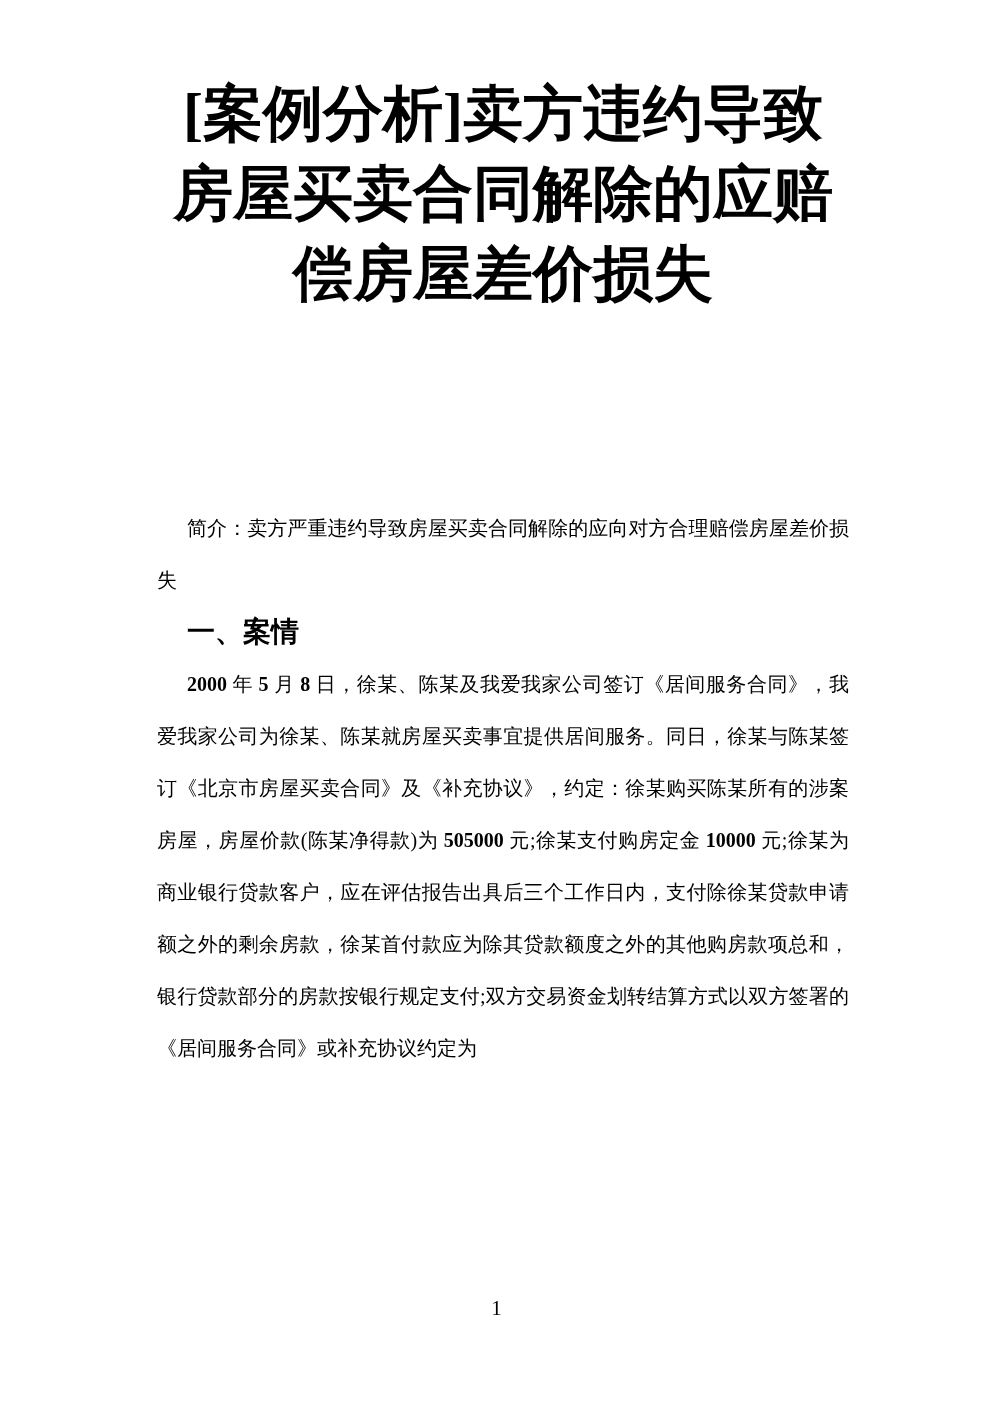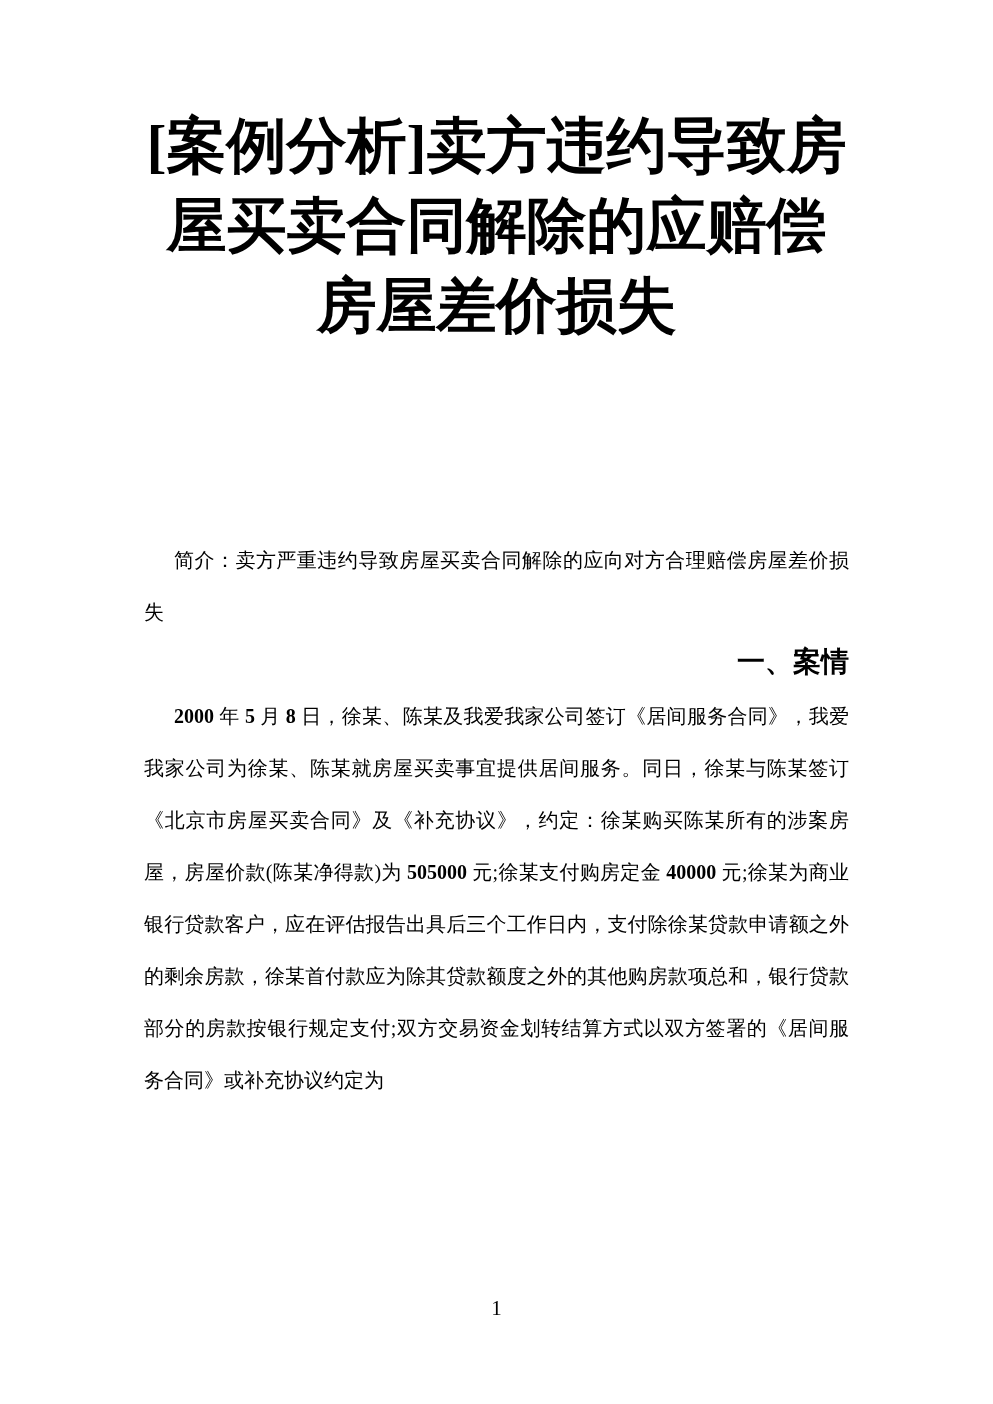--- a/index.html
+++ b/index.html
@@ -11,21 +11,22 @@
     position: relative;
     width: 993px;
     height: 1404px;
     margin: 0 auto;
     background: var(--page-bg, #ffffff);
     color: var(--text-color, #000000);
     font-family: "Liberation Serif", "DejaVu Serif", serif;
     overflow: hidden;
   }
   .content {
-    padding: 106px 144px 0 144px;
+    padding: 74px 144px 0 144px;
+    margin-left: 13px;
   }
   .doc-title {
     margin: 0 0 188px 0;
     font-size: 60px;
     line-height: 80px;
     font-weight: bold;
     text-align: center;
     letter-spacing: 0;
   }
   .para {
@@ -34,23 +35,22 @@
     line-height: 52px;
     text-align: justify;
     text-indent: 30px;
     font-weight: normal;
   }
   .section-heading {
     margin: 0;
     font-size: 28px;
     line-height: 52px;
     text-indent: 30px;
-    text-align: right;
+    text-align: left;
     font-weight: bold;
-    font-family: Liberation Mono, monospace;
   }
   .para b {
     font-weight: bold;
   }
   .page-number {
     position: absolute;
     top: 1295px;
     left: 0;
     width: 100%;
     text-align: center;
@@ -60,16 +60,16 @@
   }
 </style>
 </head>
 <body>
 
 <div class="page">
   <div class="content">
     <h1 class="doc-title">[案例分析]卖方违约导致房屋买卖合同解除的应赔偿房屋差价损失</h1>
     <p class="para">简介：卖方严重违约导致房屋买卖合同解除的应向对方合理赔偿房屋差价损失</p>
     <h2 class="section-heading">一、案情</h2>
-    <p class="para bold-digits"><b>2000</b> 年 <b>5</b> 月 <b>8</b> 日，徐某、陈某及我爱我家公司签订《居间服务合同》，我爱我家公司为徐某、陈某就房屋买卖事宜提供居间服务。同日，徐某与陈某签订《北京市房屋买卖合同》及《补充协议》，约定：徐某购买陈某所有的涉案房屋，房屋价款(陈某净得款)为 <b>505000</b> 元;徐某支付购房定金 <b>40000</b> 元;徐某为商业银行贷款客户，应在评估报告出具后三个工作日内，支付除徐某贷款申请额之外的剩余房款，徐某首付款应为除其贷款额度之外的其他购房款项总和，银行贷款部分的房款按银行规定支付;双方交易资金划转结算方式以双方签署的《居间服务合同》或补充协议约定为</p>
+    <p class="para bold-digits"><b>2000</b> 年 <b>5</b> 月 <b>8</b> 日，徐某、陈某及我爱我家公司签订《居间服务合同》，我爱我家公司为徐某、陈某就房屋买卖事宜提供居间服务。同日，徐某与陈某签订《北京市房屋买卖合同》及《补充协议》，约定：徐某购买陈某所有的涉案房屋，房屋价款(陈某净得款)为 <b>505000</b> 元;徐某支付购房定金 <b>10000</b> 元;徐某为商业银行贷款客户，应在评估报告出具后三个工作日内，支付除徐某贷款申请额之外的剩余房款，徐某首付款应为除其贷款额度之外的其他购房款项总和，银行贷款部分的房款按银行规定支付;双方交易资金划转结算方式以双方签署的《居间服务合同》或补充协议约定为</p>
   </div>
   <div class="page-number">1</div>
 </div>
 
 </body></html>

